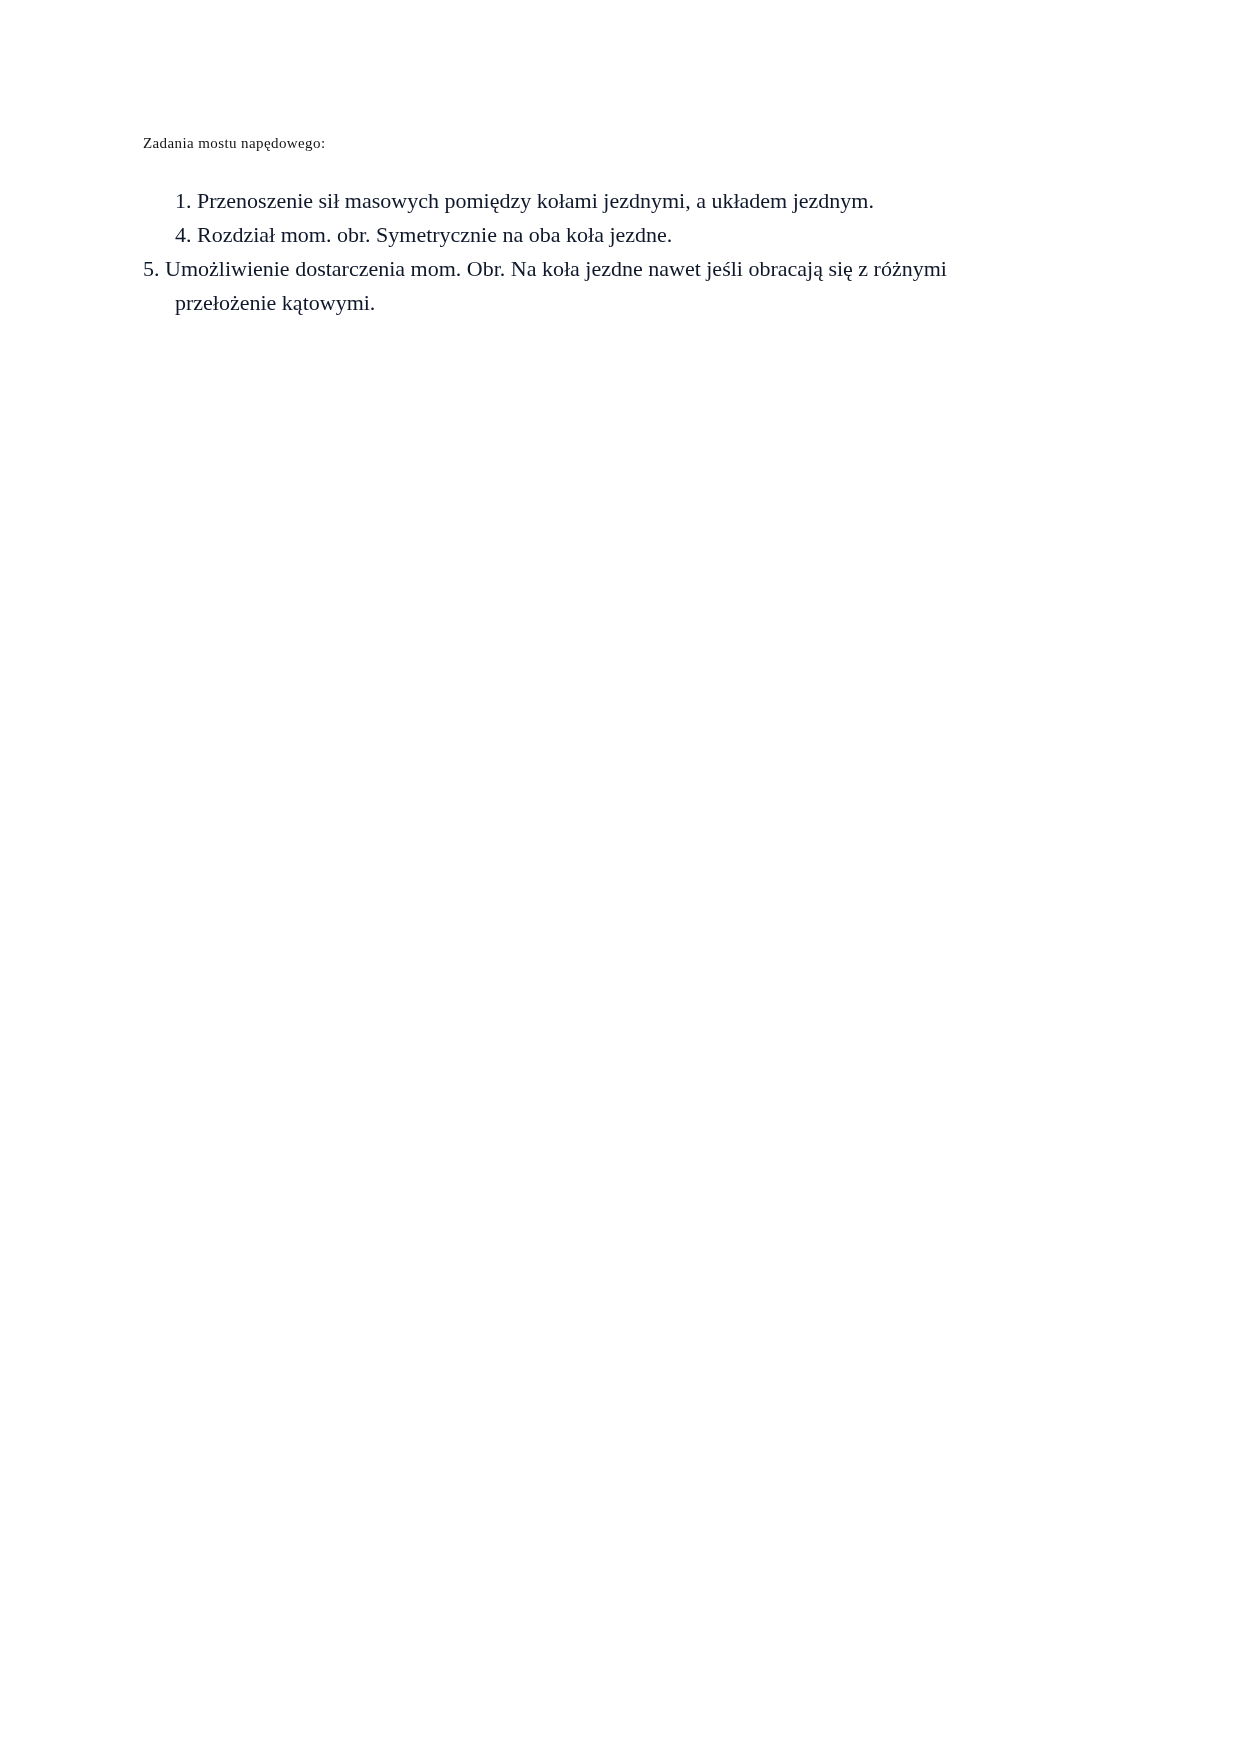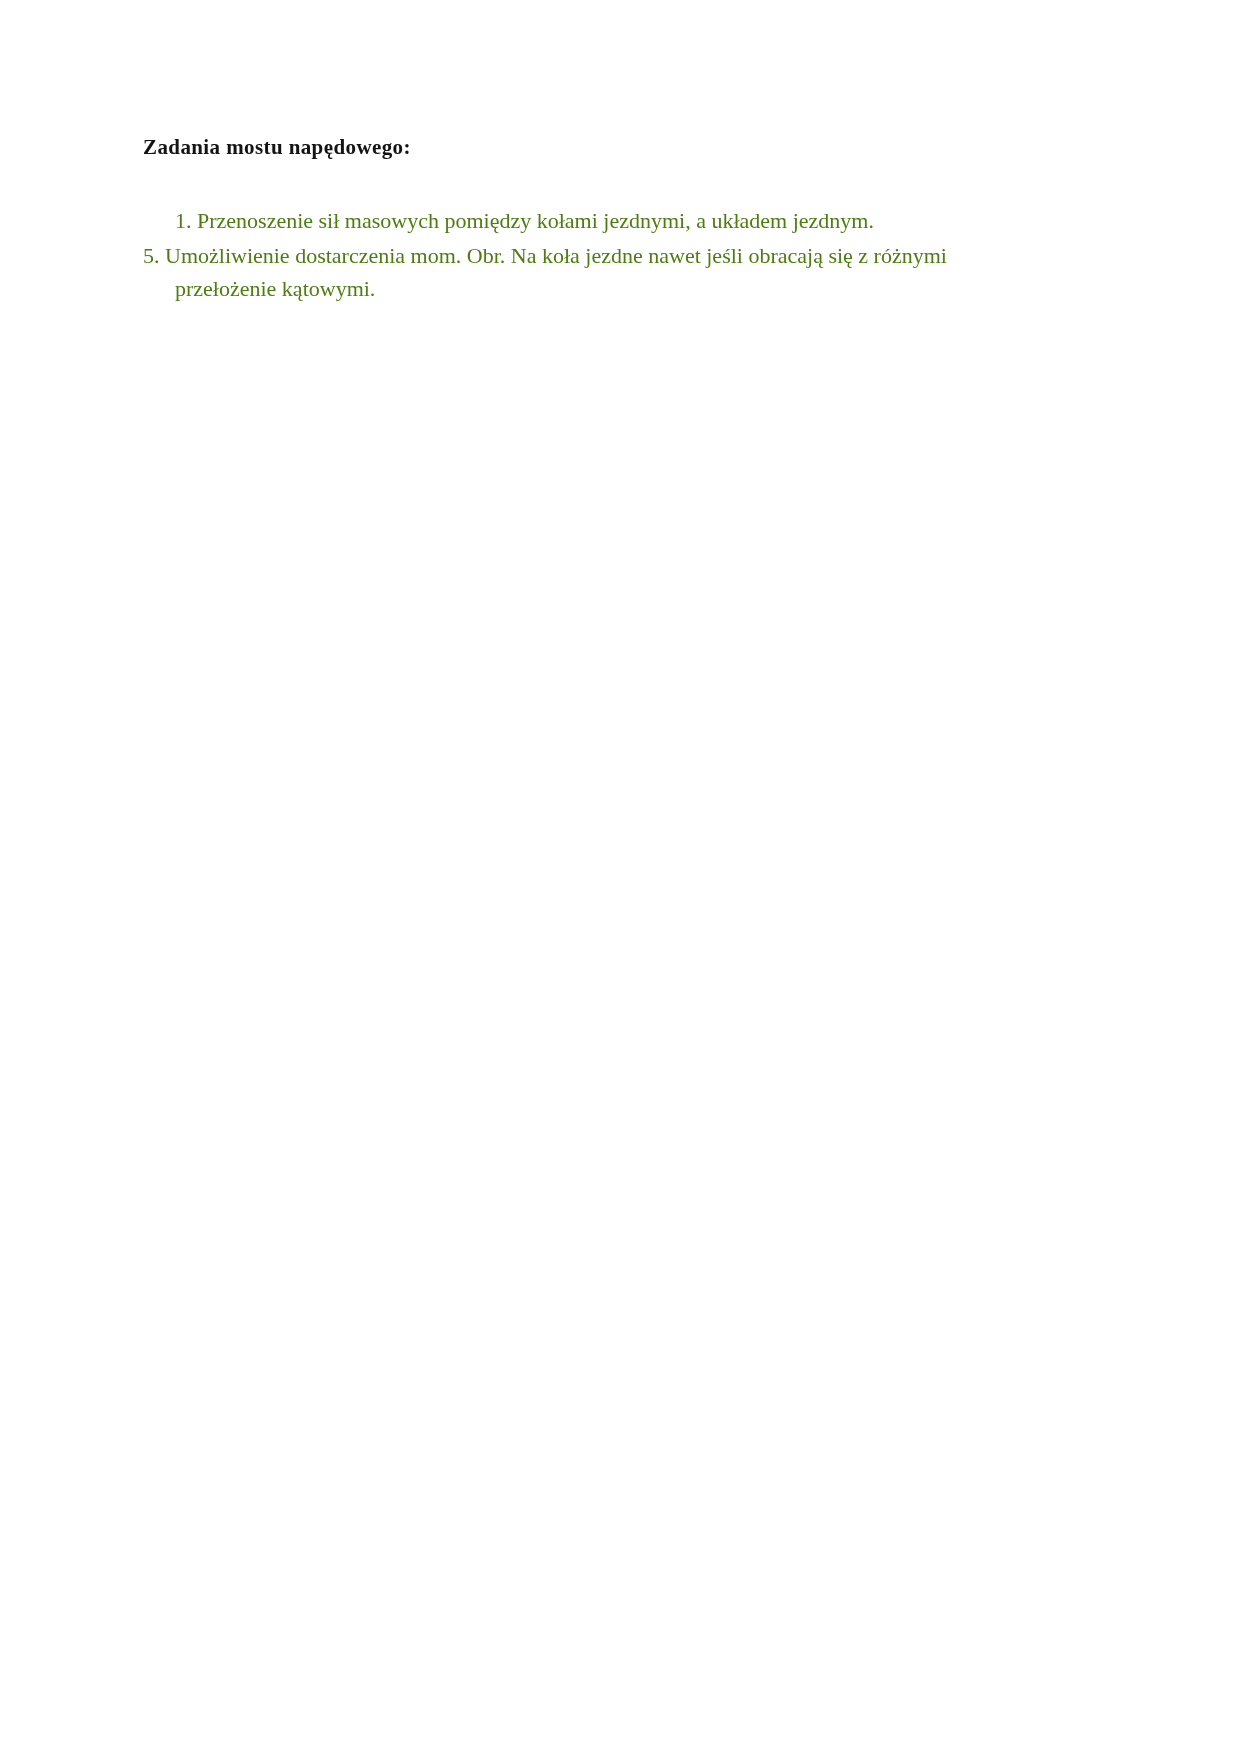--- a/index.html
+++ b/index.html
@@ -25,36 +25,36 @@
     background: #ffffff;
   }
   .content {
     position: absolute;
     left: 143px;
     top: 134px;
     width: 880px;
   }
   .doc-heading {
     font-family: "Liberation Serif", "DejaVu Serif", serif;
-    font-weight: bold;
-    font-size: 21px;
+    font-weight: normal;
+    font-size: 15px;
     letter-spacing: 0.4px;
     color: #141414;
-    margin: 0 0 43px 0;
+    margin: 0 0 30px 0;
     line-height: 1.3;
   }
   .list {
     margin: 0;
     padding: 0;
     list-style: none;
   }
   .list-item {
     font-size: 22px;
     line-height: 1.52;
-    color: #4d7c0f;
+    color: #0f172a;
     margin: 0 0 1px 0;
     padding-left: 32px;
     text-indent: 0;
   }
   .list-item .num {
     display: inline;
   }
   .list-item .txt {
     display: inline;
   }
@@ -72,20 +72,24 @@
 <div class="page">
   <div class="content">
 
     <h1 class="doc-heading">Zadania mostu napędowego:</h1>
 
     <ul class="list">
       <li class="list-item">
         <span class="num">1. </span>
         <span class="txt">Przenoszenie sił masowych pomiędzy kołami jezdnymi, a układem jezdnym.</span>
       </li>
+      <li class="list-item">
+        <span class="num">4. </span>
+        <span class="txt">Rozdział mom. obr. Symetrycznie na oba koła jezdne.</span>
+      </li>
       <li class="list-item wrap">
         <span class="num">5. </span>
         <span class="txt">Umożliwienie dostarczenia mom. Obr. Na koła jezdne nawet jeśli obracają się z różnymi przełożenie kątowymi.</span>
       </li>
     </ul>
 
   </div>
 </div>
 
 </body></html>

